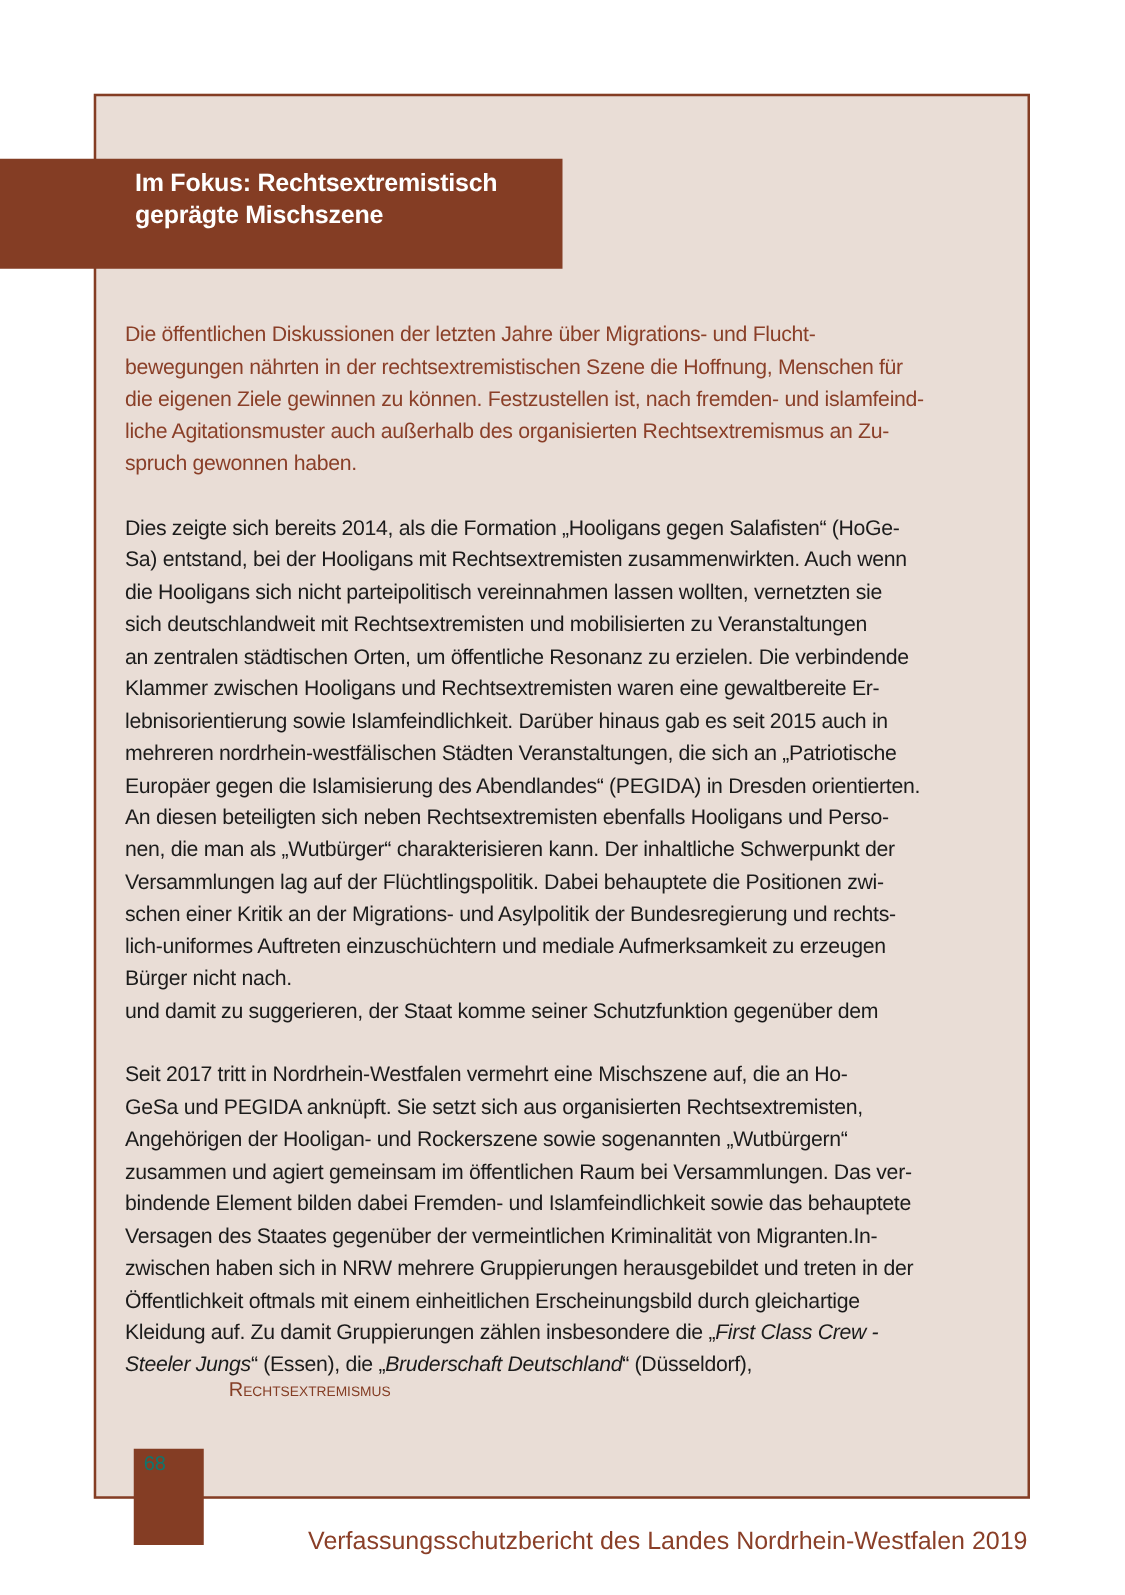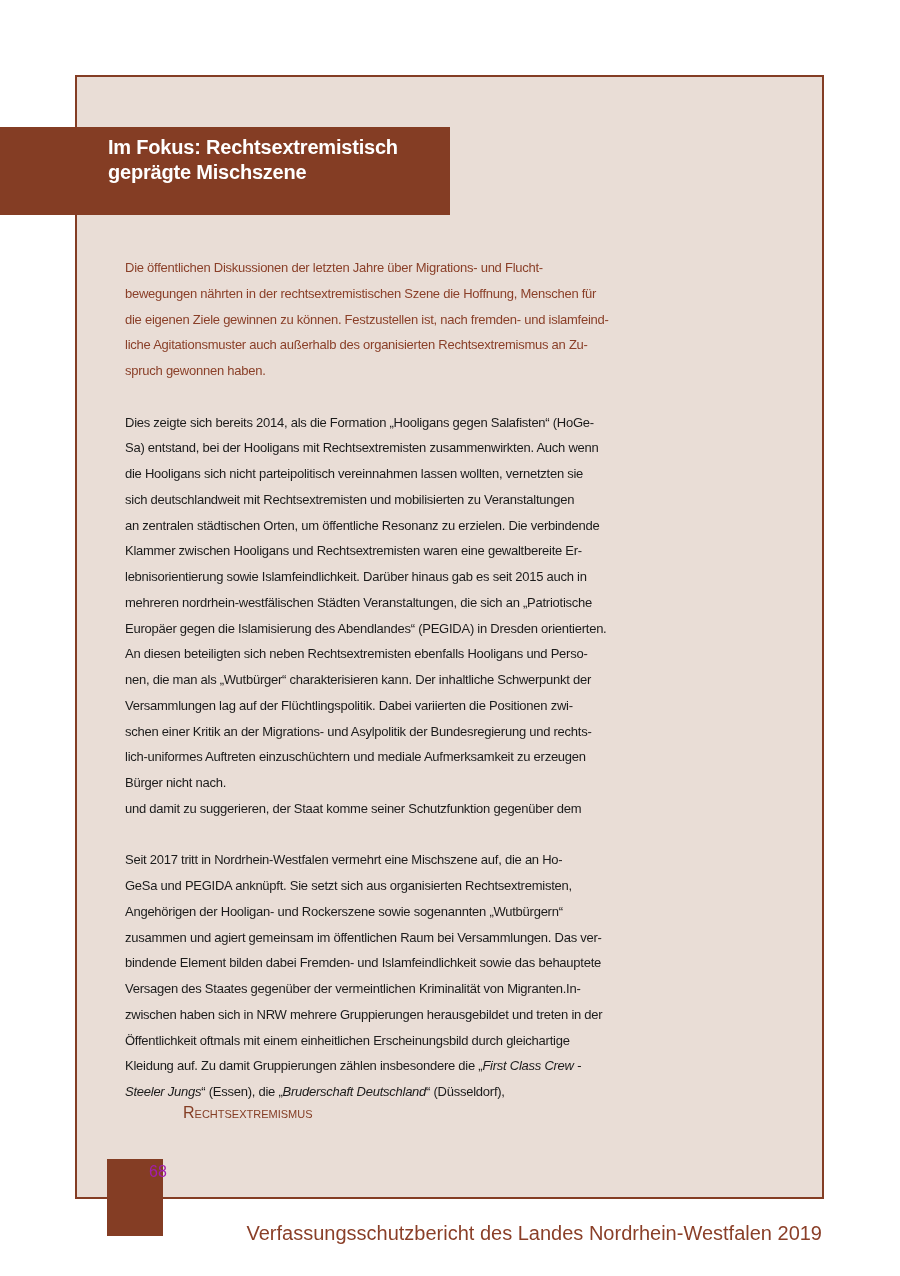--- a/index.html
+++ b/index.html
@@ -14,33 +14,33 @@
   .title-bar {
     position: absolute; left: 0; top: 127px; width: 450px; height: 88px;
     background: #843d24;
   }
   .title {
     position: absolute; left: 108px; top: 135px; width: 340px;
     color: #ffffff; font-weight: bold; font-size: 20px; line-height: 25px;
     letter-spacing: -0.2px;
   }
   .content {
-    position: absolute; left: 125px; top: 255px; width: 690px;
-    font-size: 13px; line-height: 25.75px; letter-spacing: -0.25px;
+    position: absolute; left: 100px; top: 255px; width: 690px;
+    font-size: 17px; line-height: 25.75px; letter-spacing: -0.25px;
   }
   .intro { color: #8a3f28; margin: 0 0 25.75px 0; }
   .body-p { color: #1b1b1b; margin: 0 0 25.75px 0; }
   .line { display: block; white-space: nowrap; }
   .it { font-style: italic; margin-top: 27px; }
   .page-num-block {
     position: absolute; left: 107px; top: 1159px; width: 56px; height: 77px;
     background: #843d24;
   }
   .page-num {
-    position: absolute; left: 115px; top: 1163px; color: #a21caf; font-size: 16px; margin-left: 34px;
+    position: absolute; left: 115px; top: 1163px; color: #0f766e; font-size: 16px;
   }
   .section-label {
     position: absolute; left: 183px; top: 1104px; color: #843d24; font-size: 16px;
     font-variant: small-caps; letter-spacing: 0px;
   }
   .footer {
     position: absolute; right: 78px; top: 1222px; color: #8a3f28; font-size: 20px;
     white-space: nowrap;
   }
 </style>
@@ -69,21 +69,21 @@
     <span class="line">Sa) entstand, bei der Hooligans mit Rechtsextremisten zusammenwirkten. Auch wenn</span>
     <span class="line">die Hooligans sich nicht parteipolitisch vereinnahmen lassen wollten, vernetzten sie</span>
     <span class="line">sich  deutschlandweit mit Rechtsextremisten und mobilisierten zu Veranstaltungen</span>
     <span class="line">an zentralen städtischen Orten, um öffentliche Resonanz zu erzielen. Die verbindende</span>
     <span class="line">Klammer zwischen Hooligans und Rechtsextremisten waren eine gewaltbereite Er-</span>
     <span class="line">lebnisorientierung sowie Islamfeindlichkeit. Darüber hinaus gab es seit 2015  auch in</span>
     <span class="line">mehreren nordrhein-westfälischen Städten Veranstaltungen, die sich an „Patriotische</span>
     <span class="line">Europäer gegen die Islamisierung des Abendlandes“ (PEGIDA) in Dresden orientierten.</span>
     <span class="line">An diesen beteiligten sich neben Rechtsextremisten ebenfalls Hooligans und Perso-</span>
     <span class="line">nen, die man als „Wutbürger“ charakterisieren kann. Der inhaltliche Schwerpunkt der</span>
-    <span class="line">Versammlungen lag auf der Flüchtlingspolitik. Dabei variierten die Positionen zwi-</span>
+    <span class="line">Versammlungen lag auf der Flüchtlingspolitik. Dabei behauptete die Positionen zwi-</span>
     <span class="line">schen einer Kritik an der Migrations- und Asylpolitik der Bundesregierung und rechts-</span>
     <span class="line">lich-uniformes Auftreten einzuschüchtern und mediale Aufmerksamkeit zu erzeugen</span>
     <span class="line">Bürger nicht nach.</span>
     <span class="line">und damit zu suggerieren, der Staat komme seiner Schutzfunktion gegenüber dem</span>
   </p>
 
   <p class="body-p">
     <span class="line">Seit 2017 tritt in Nordrhein-Westfalen vermehrt eine Mischszene auf, die an Ho-</span>
     <span class="line">GeSa und PEGIDA anknüpft. Sie setzt sich aus organisierten Rechtsextremisten,</span>
     <span class="line">Angehörigen der Hooligan- und Rockerszene sowie sogenannten „Wutbürgern“</span>

